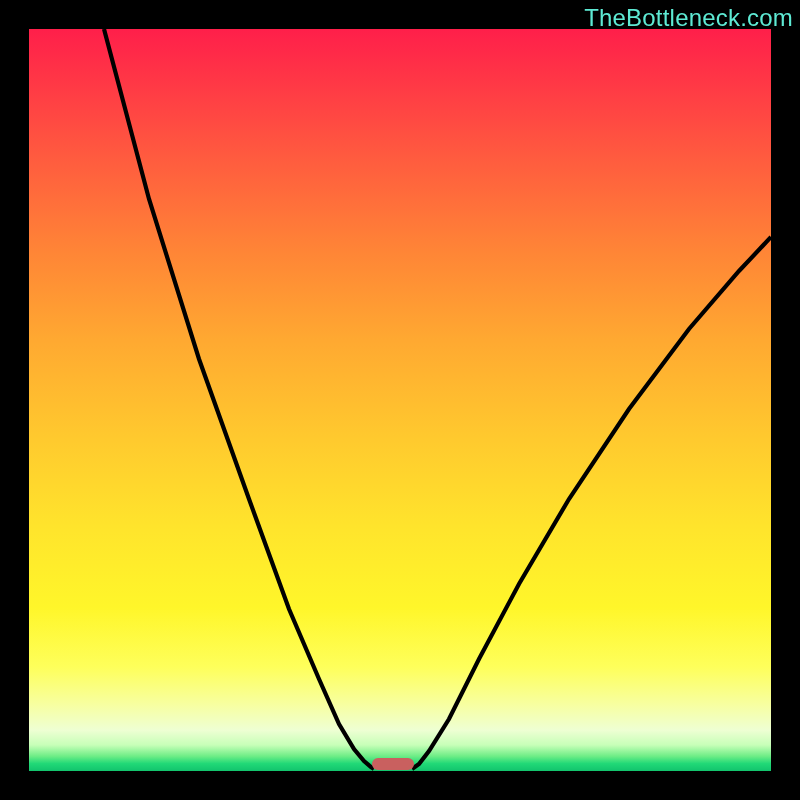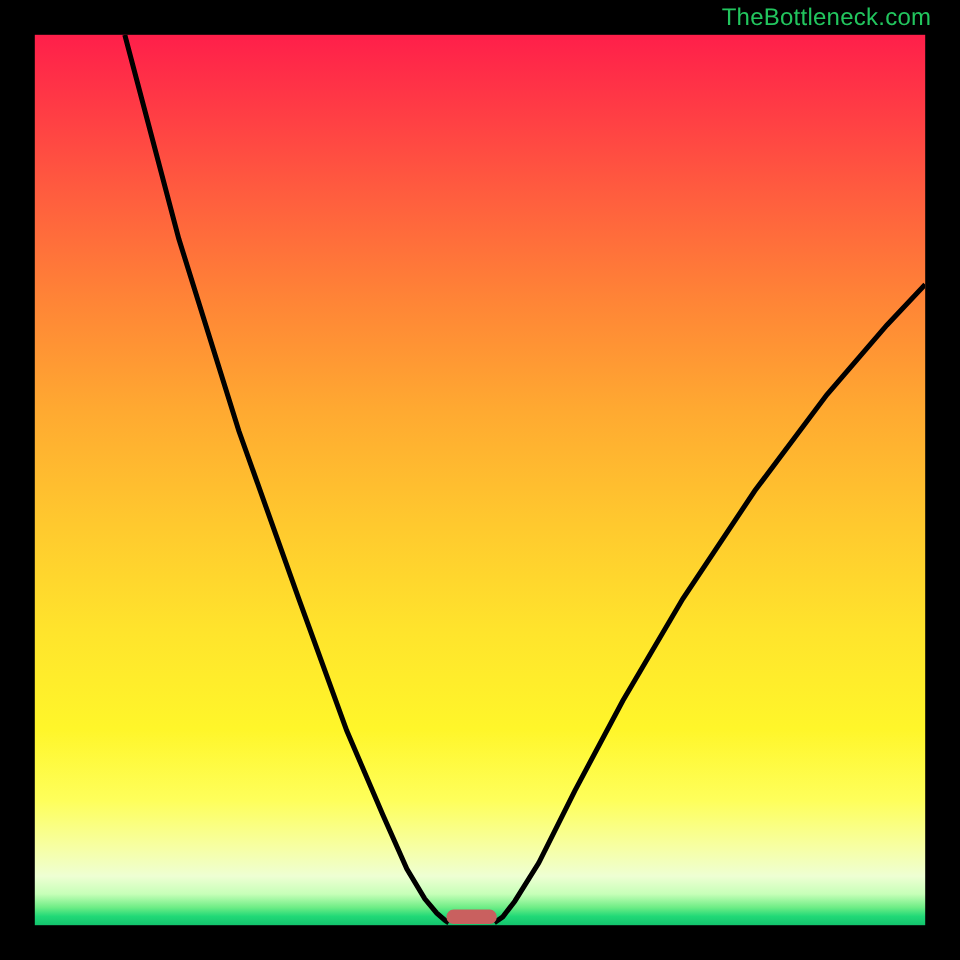--- a/index.html
+++ b/index.html
@@ -31,23 +31,23 @@
       #eeffd3 94.5%,
       #c7ffb8 96.5%,
       #6eed86 98%,
       #21d977 99%,
       #12c46d 100%
     );
   }
   .watermark {
     position: absolute;
     top: 4px;
-    right: 24px;
-    color: #22c55e;
-    font-size: 20px;
+    right: 7px;
+    color: #5eead4;
+    font-size: 24px;
     font-weight: 500;
     letter-spacing: 0.2px;
     z-index: 5;
   }
   svg.curve {
     position: absolute;
     left: 0;
     top: 0;
     width: 742px;
     height: 742px;

